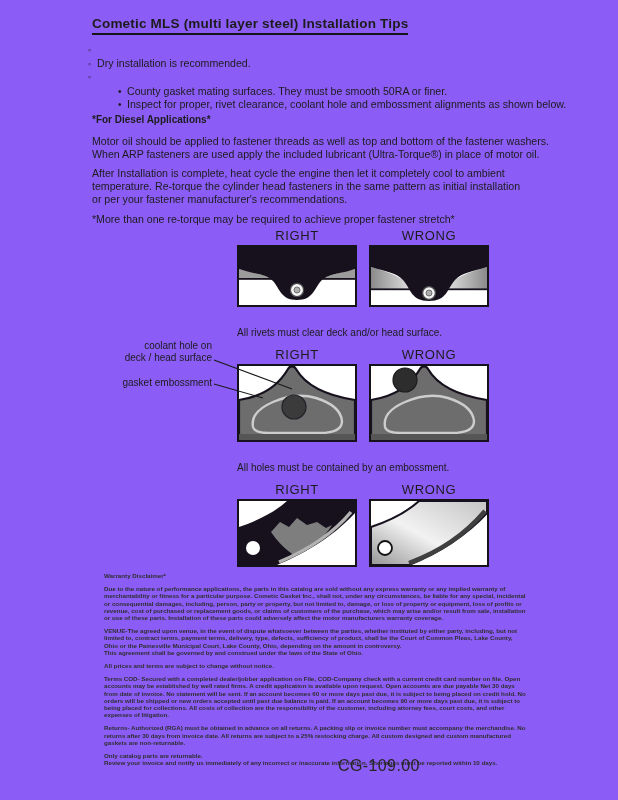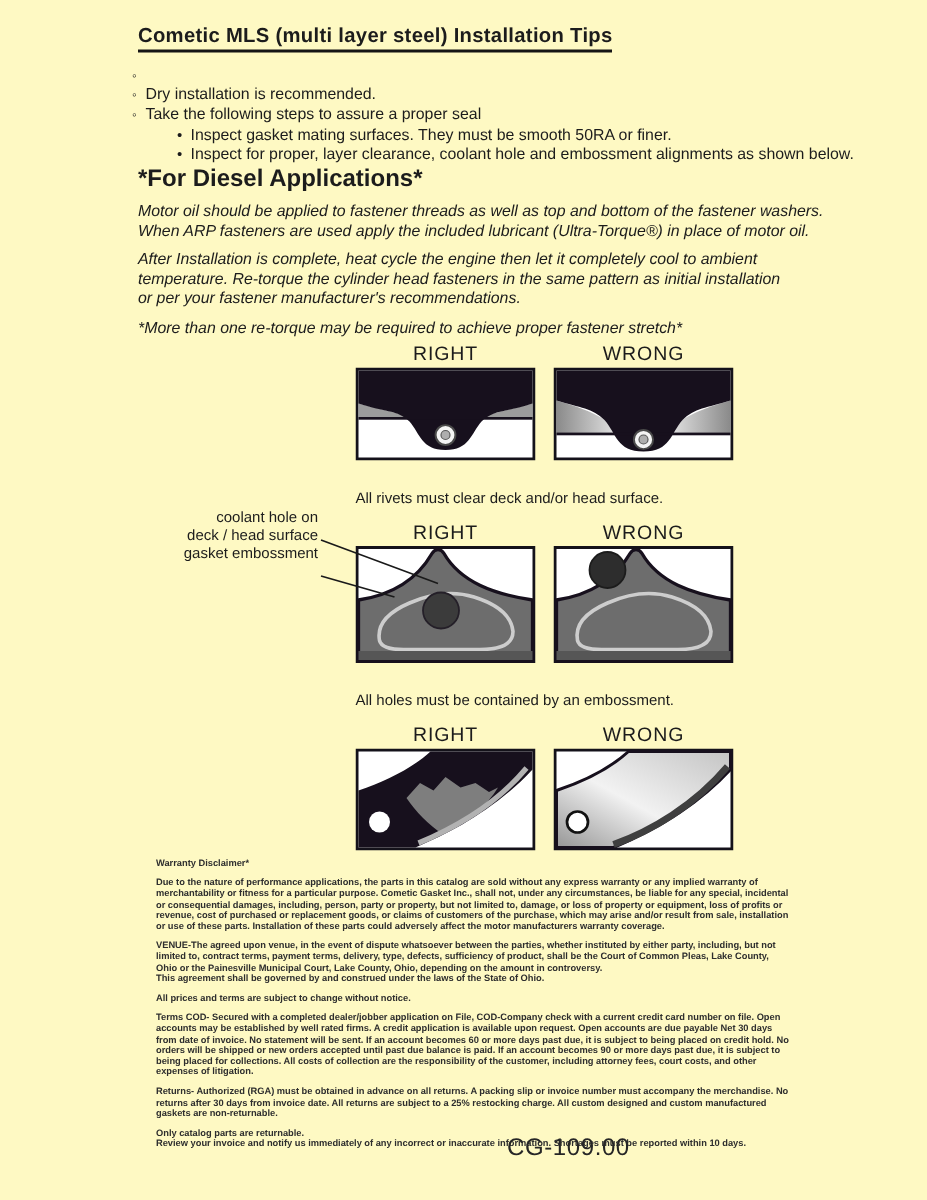--- a/index.html
+++ b/index.html
@@ -1,42 +1,42 @@
 <!DOCTYPE html>
 <html><head>
 <meta charset="utf-8">
 <style>
   html,body{margin:0;padding:0;background:#fff;}
-  .page{position:relative;width:618px;height:800px;background:#fef9c3;
+  .page{position:relative;width:618px;height:800px;background:#8b5cf6;
         font-family:"Liberation Sans",sans-serif;color:#1c1c1c;overflow:hidden;}
 
   .doc-title{position:absolute;left:92px;top:16px;font-size:13.5px;font-weight:bold;
              border-bottom:2px solid #151515;padding-bottom:2px;letter-spacing:.2px;}
 
   .bullets{position:absolute;left:88px;top:44px;font-size:10.6px;line-height:13.2px;white-space:nowrap;}
   .b-row{display:flex;align-items:baseline;}
   .b-marker{width:9px;font-size:9px;flex:0 0 auto;}
   .b-sub{margin-left:30px;}
   .b-sub .b-marker{font-size:10px;}
 
   .diesel{position:absolute;left:92px;top:114px;width:505px;font-size:10.6px;line-height:12.8px;}
-  .diesel-heading{font-size:16px;font-weight:bold;margin:0 0 8px 0;}
-  .diesel p{margin:0 0 7px 0;white-space:pre-line;font-style:italic;}
+  .diesel-heading{font-size:10px;font-weight:bold;margin:0 0 8px 0;}
+  .diesel p{margin:0 0 7px 0;white-space:pre-line;}
 
   .figures{position:absolute;left:237px;top:228px;width:252px;}
   .fig-row{margin-bottom:8px;}
   .fig-labels{display:flex;gap:12px;font-size:13px;line-height:15px;letter-spacing:.6px;margin-bottom:2px;}
   .fig-labels span{width:120px;text-align:center;}
   .fig-imgs{display:flex;gap:12px;}
   .fig-imgs svg{display:block;}
   .fig-caption{font-size:10px;line-height:12px;margin-top:20px;white-space:pre-line;}
 
   .ann{position:absolute;width:160px;text-align:right;font-size:10px;line-height:12px;white-space:pre-line;}
   #ann-coolant{left:52px;top:340px;}
-  #ann-emboss{left:52px;top:364px;}
+  #ann-emboss{left:52px;top:377px;}
   #ann-lines{position:absolute;left:205px;top:348px;}
 
   .legal{position:absolute;left:104px;top:572px;width:424px;font-size:6.2px;line-height:7.2px;
          font-weight:bold;color:#2e2e2e;}
   .legal p{margin:0 0 6px 0;white-space:pre-line;}
   .legal-heading{margin-bottom:7px;}
 
   .footer-code{position:absolute;left:338px;top:757px;width:120px;font-size:16px;
                letter-spacing:.4px;color:#262626;}
 </style>
@@ -50,29 +50,28 @@
   <div class="bullets">
     <div class="b-row">
       <span class="b-marker">◦</span>
     </div>
     <div class="b-row">
       <span class="b-marker">◦</span>
       <span>Dry installation is recommended.</span>
     </div>
     <div class="b-row">
       <span class="b-marker">◦</span>
-      <span>Take the following steps to assure a proper seal</span>
     </div>
     <div class="b-row b-sub">
       <span class="b-marker">•</span>
-      <span>Inspect gasket mating surfaces.  They must be smooth 50RA or finer.</span>
+      <span>County gasket mating surfaces.  They must be smooth 50RA or finer.</span>
     </div>
     <div class="b-row b-sub">
       <span class="b-marker">•</span>
-      <span>Inspect for proper, layer clearance, coolant hole and embossment alignments as shown below.</span>
+      <span>Inspect for proper, rivet clearance, coolant hole and embossment alignments as shown below.</span>
     </div>
   </div>
 
   <div class="diesel">
     <div class="diesel-heading">*For Diesel Applications*</div>
     <p>Motor oil should be applied to fastener threads as well as top and bottom of the fastener washers.
 When ARP fasteners are used apply the included lubricant (Ultra-Torque®) in place of motor oil.</p>
     <p>After Installation is complete, heat cycle the engine then let it completely cool to ambient
 temperature. Re-torque the cylinder head fasteners in the same pattern as initial installation
 or per your fastener manufacturer's recommendations.</p>

